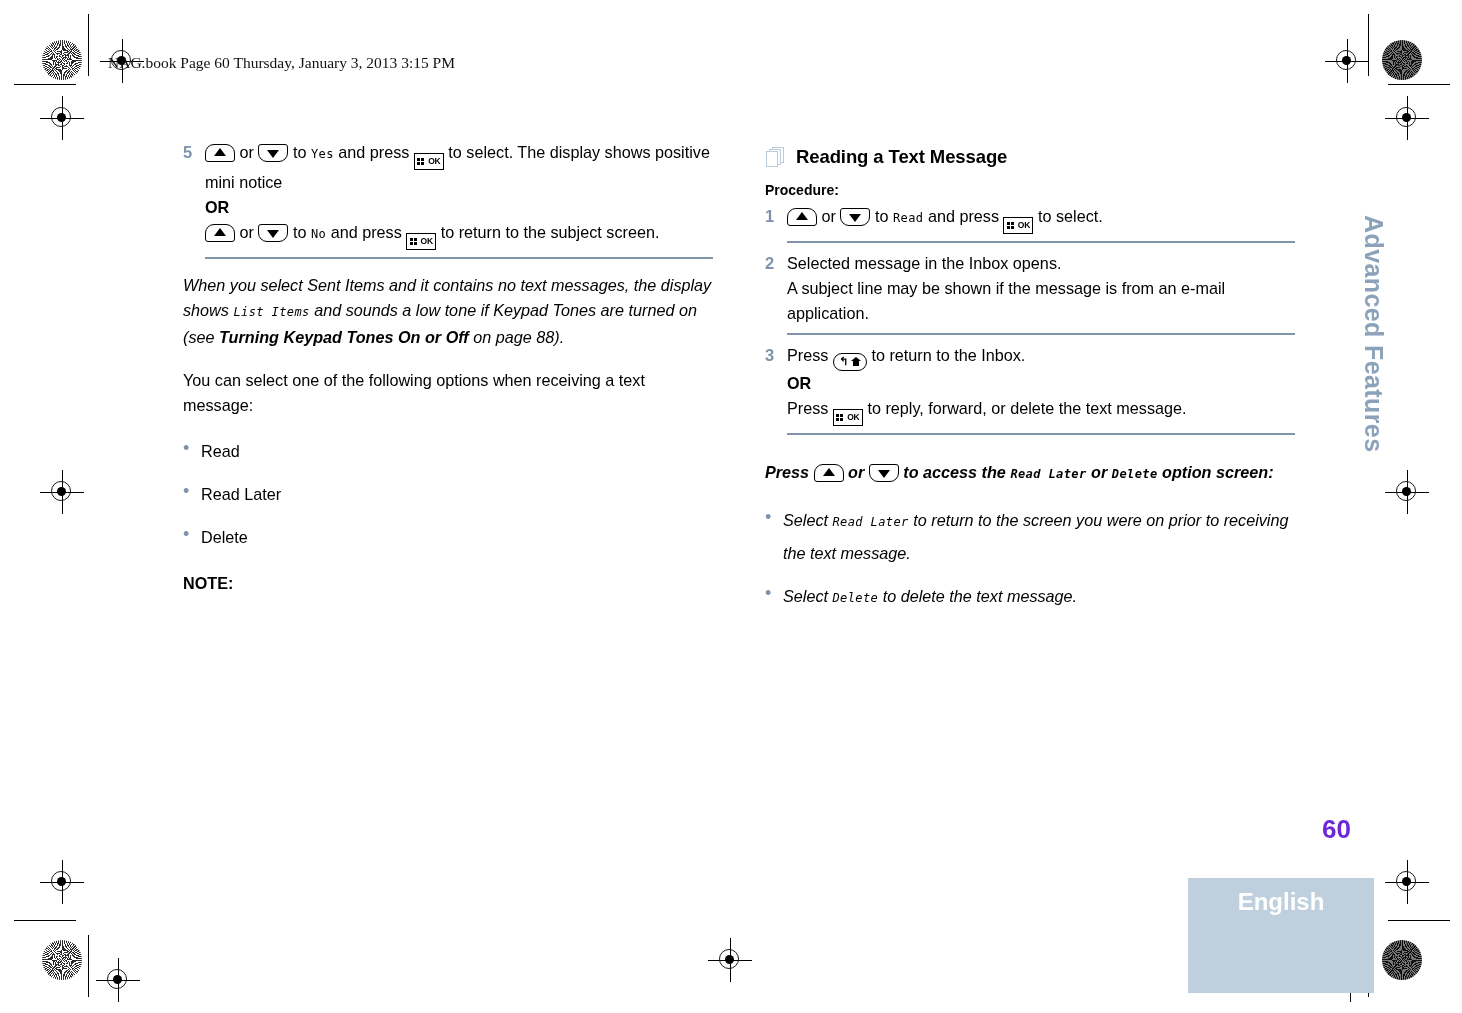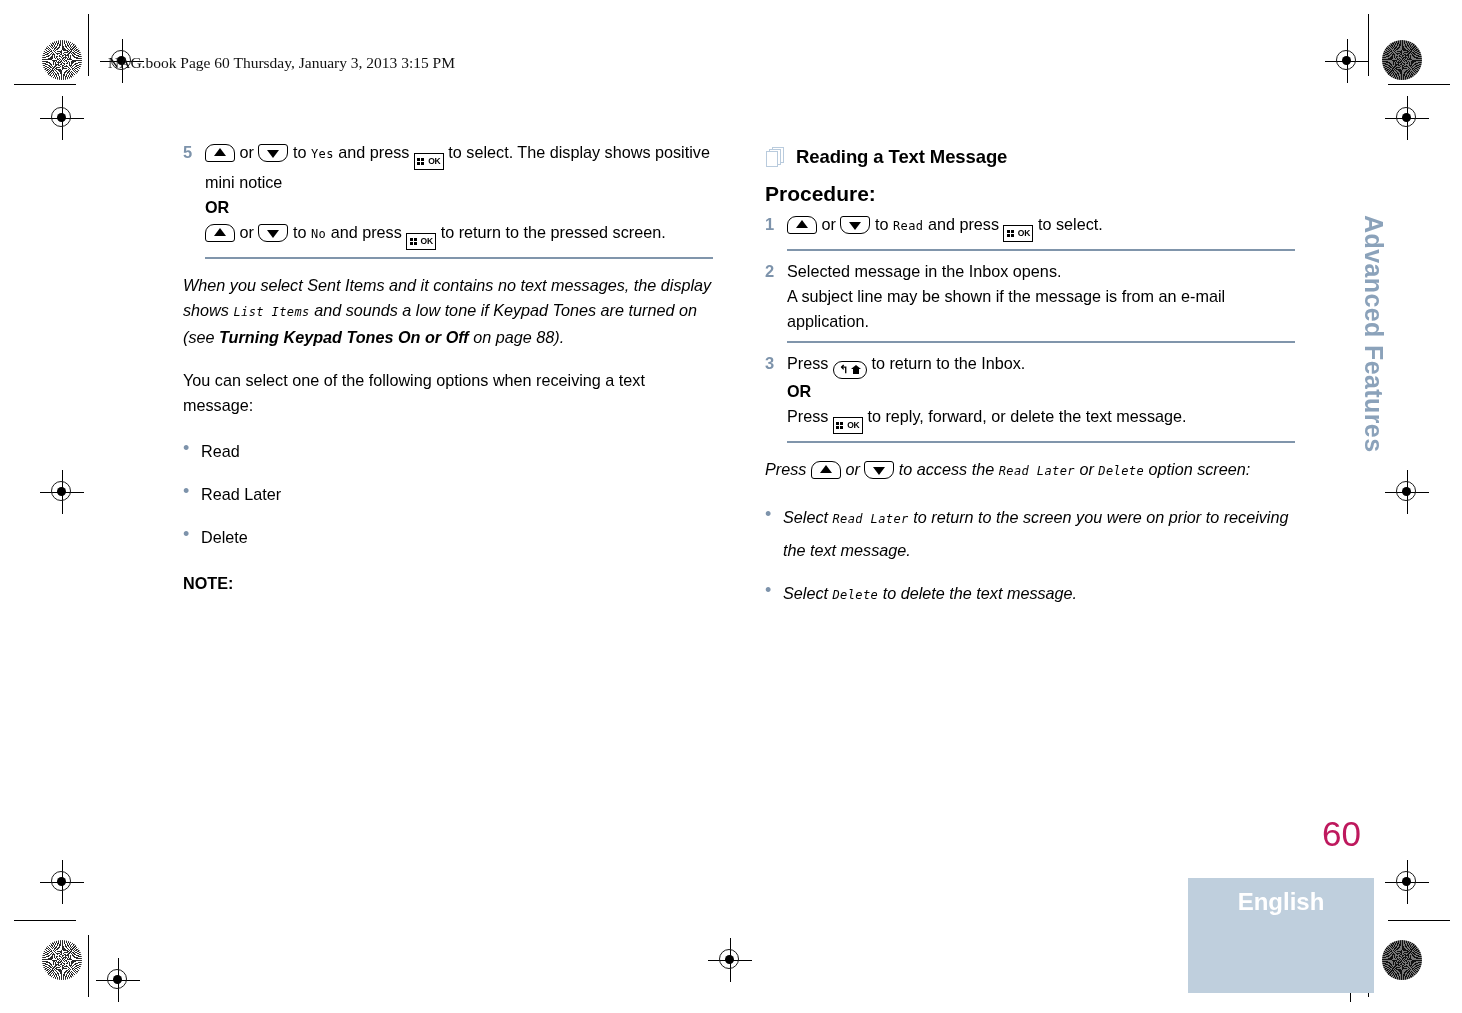--- a/index.html
+++ b/index.html
@@ -147,21 +147,21 @@
     width: 12px; height: 16px;
     border: 1.3px solid #b9cbdd;
     background: #ffffff;
     box-sizing: border-box;
   }
   .pages-icon i:nth-child(1) { left: 7px; top: 1px; }
   .pages-icon i:nth-child(2) { left: 4px; top: 3px; }
   .pages-icon i:nth-child(3) { left: 1px; top: 5px; }
 
   .sub-head {
-    font-size: 21px;
+    font-size: 14px;
     font-weight: bold;
     margin: 14px 0 6px 0;
   }
 
   
   .bullet {
     display: flex;
     margin-bottom: 12px;
   }
   .bullet .bdot {
@@ -295,23 +295,23 @@
     color: #8ba2ba;
     letter-spacing: 0.4px;
     writing-mode: vertical-rl;
     text-orientation: mixed;
     white-space: nowrap;
   }
   .pagenum {
     position: absolute;
     left: 1322px;
     top: 814px;
-    font-size: 35px;
-    font-weight: normal;
-    color: #be185d;
+    font-size: 26px;
+    font-weight: bold;
+    color: #6d28d9;
   }
   .footband {
     position: absolute;
     left: 1188px;
     top: 878px;
     width: 186px;
     height: 115px;
     background: #bfcfdd;
   }
   .footband .lang {
@@ -436,21 +436,21 @@
         </span><span> to select. The display shows positive mini notice</span><br>
       <span class="bold">OR</span><br>
       <span class="key key-up"><span class="tri"></span></span><span> or </span><span class="key key-down"><span class="tri"></span></span><span> to </span><span class="lcd">No</span><span> and press </span><span class="key key-ok">
           <span class="grid">
             <span></span>
             <span></span>
             <span></span>
             <span></span>
           </span>
           <span class="ok">OK</span>
-        </span><span> to return to the pressed screen.</span>
+        </span><span> to return to the subject screen.</span>
     </div>
   </div>
   <div class="step-rule"></div>
 
   <p class="para it" style="margin-top:14px;">
     <span>When you select Sent Items and it contains no text messages, the display shows </span><span class="lcd">List Items</span><span> and sounds a low tone if Keypad Tones are turned on (see </span><span class="bold">Turning Keypad Tones On or Off</span><span> on page 88).</span>
   </p>
 
 
   <p class="para">You can select one of the following options when receiving a text message:</p>
@@ -528,21 +528,21 @@
             <span></span>
             <span></span>
             <span></span>
           </span>
           <span class="ok">OK</span>
         </span><span> to reply, forward, or delete the text message.</span>
     </div>
   </div>
   <div class="step-rule"></div>
 
-  <p class="para it" style="margin-top:14px;">
+  <p class="para it" style="margin-top:25px;font-weight:bold;">
     <span>Press </span><span class="key key-up"><span class="tri"></span></span><span> or </span><span class="key key-down"><span class="tri"></span></span><span> to access the </span><span class="lcd">Read Later</span><span> or </span><span class="lcd">Delete</span><span> option screen:</span>
   </p>
 
   <div class="bullet it">
     <span class="bdot">•</span>
     <span class="btext">
       <span>Select </span><span class="lcd">Read Later</span><span> to return to the screen you were on prior to receiving the text message.</span>
     </span>
   </div>
 

